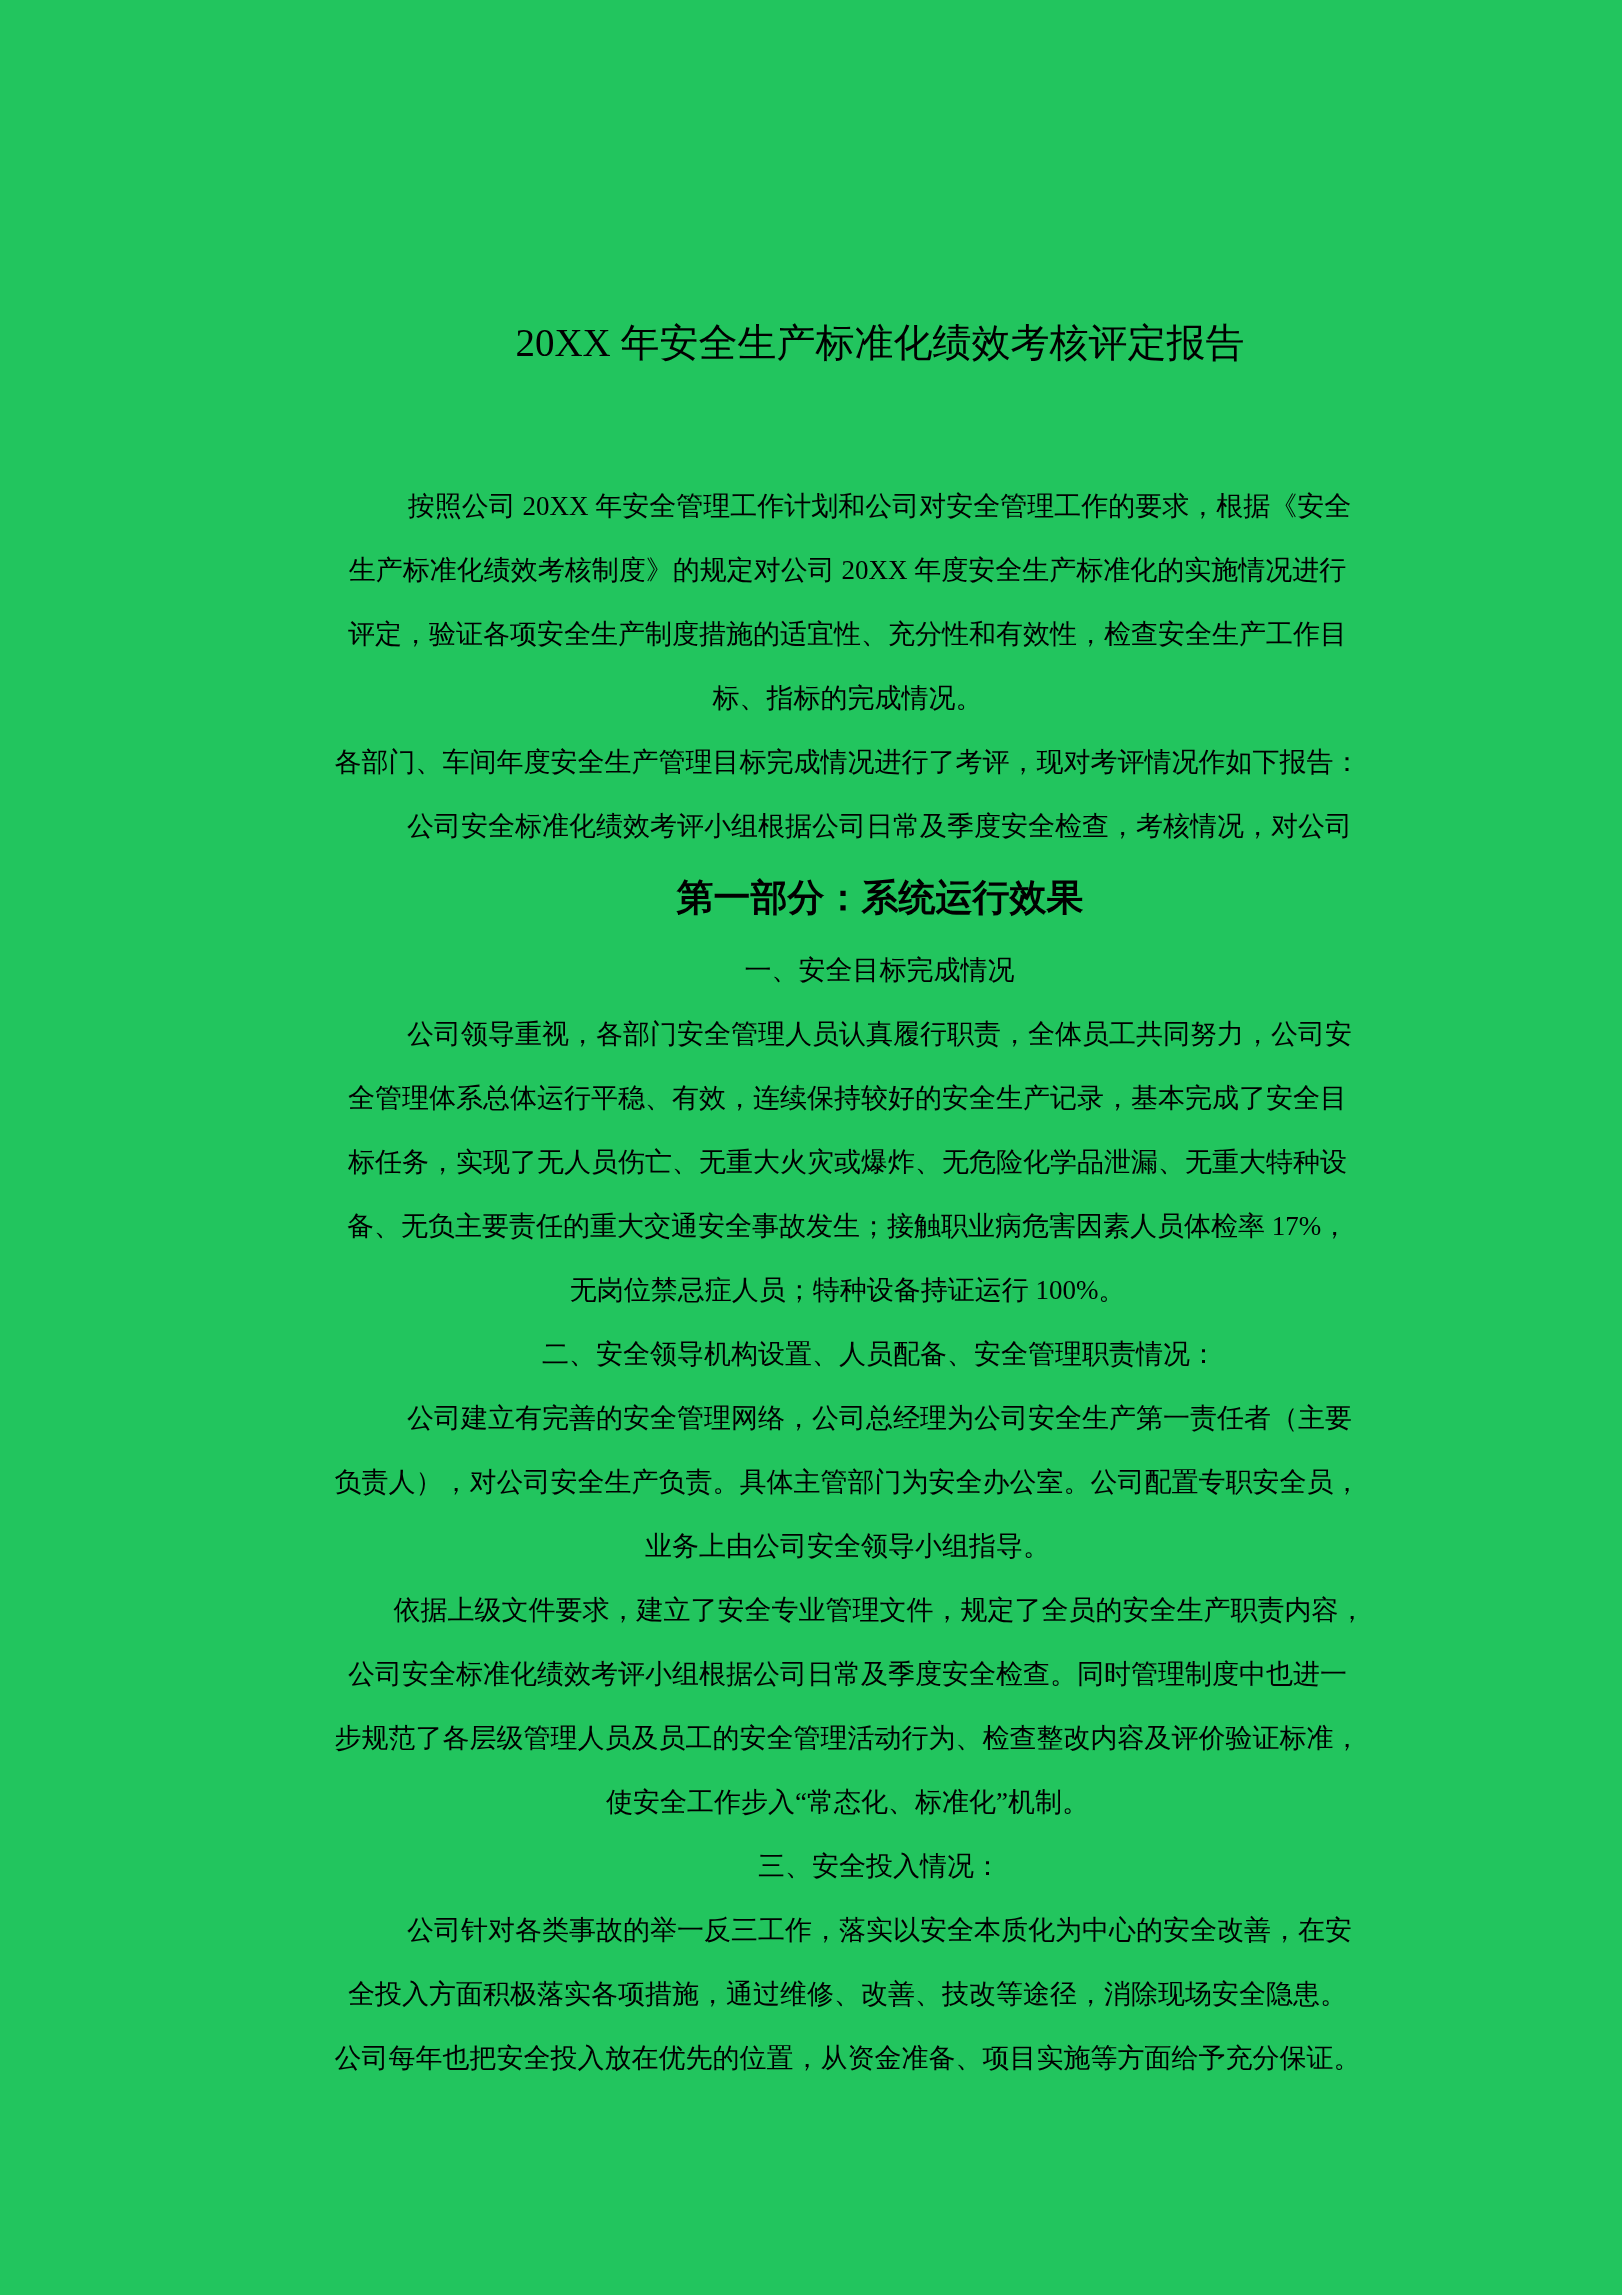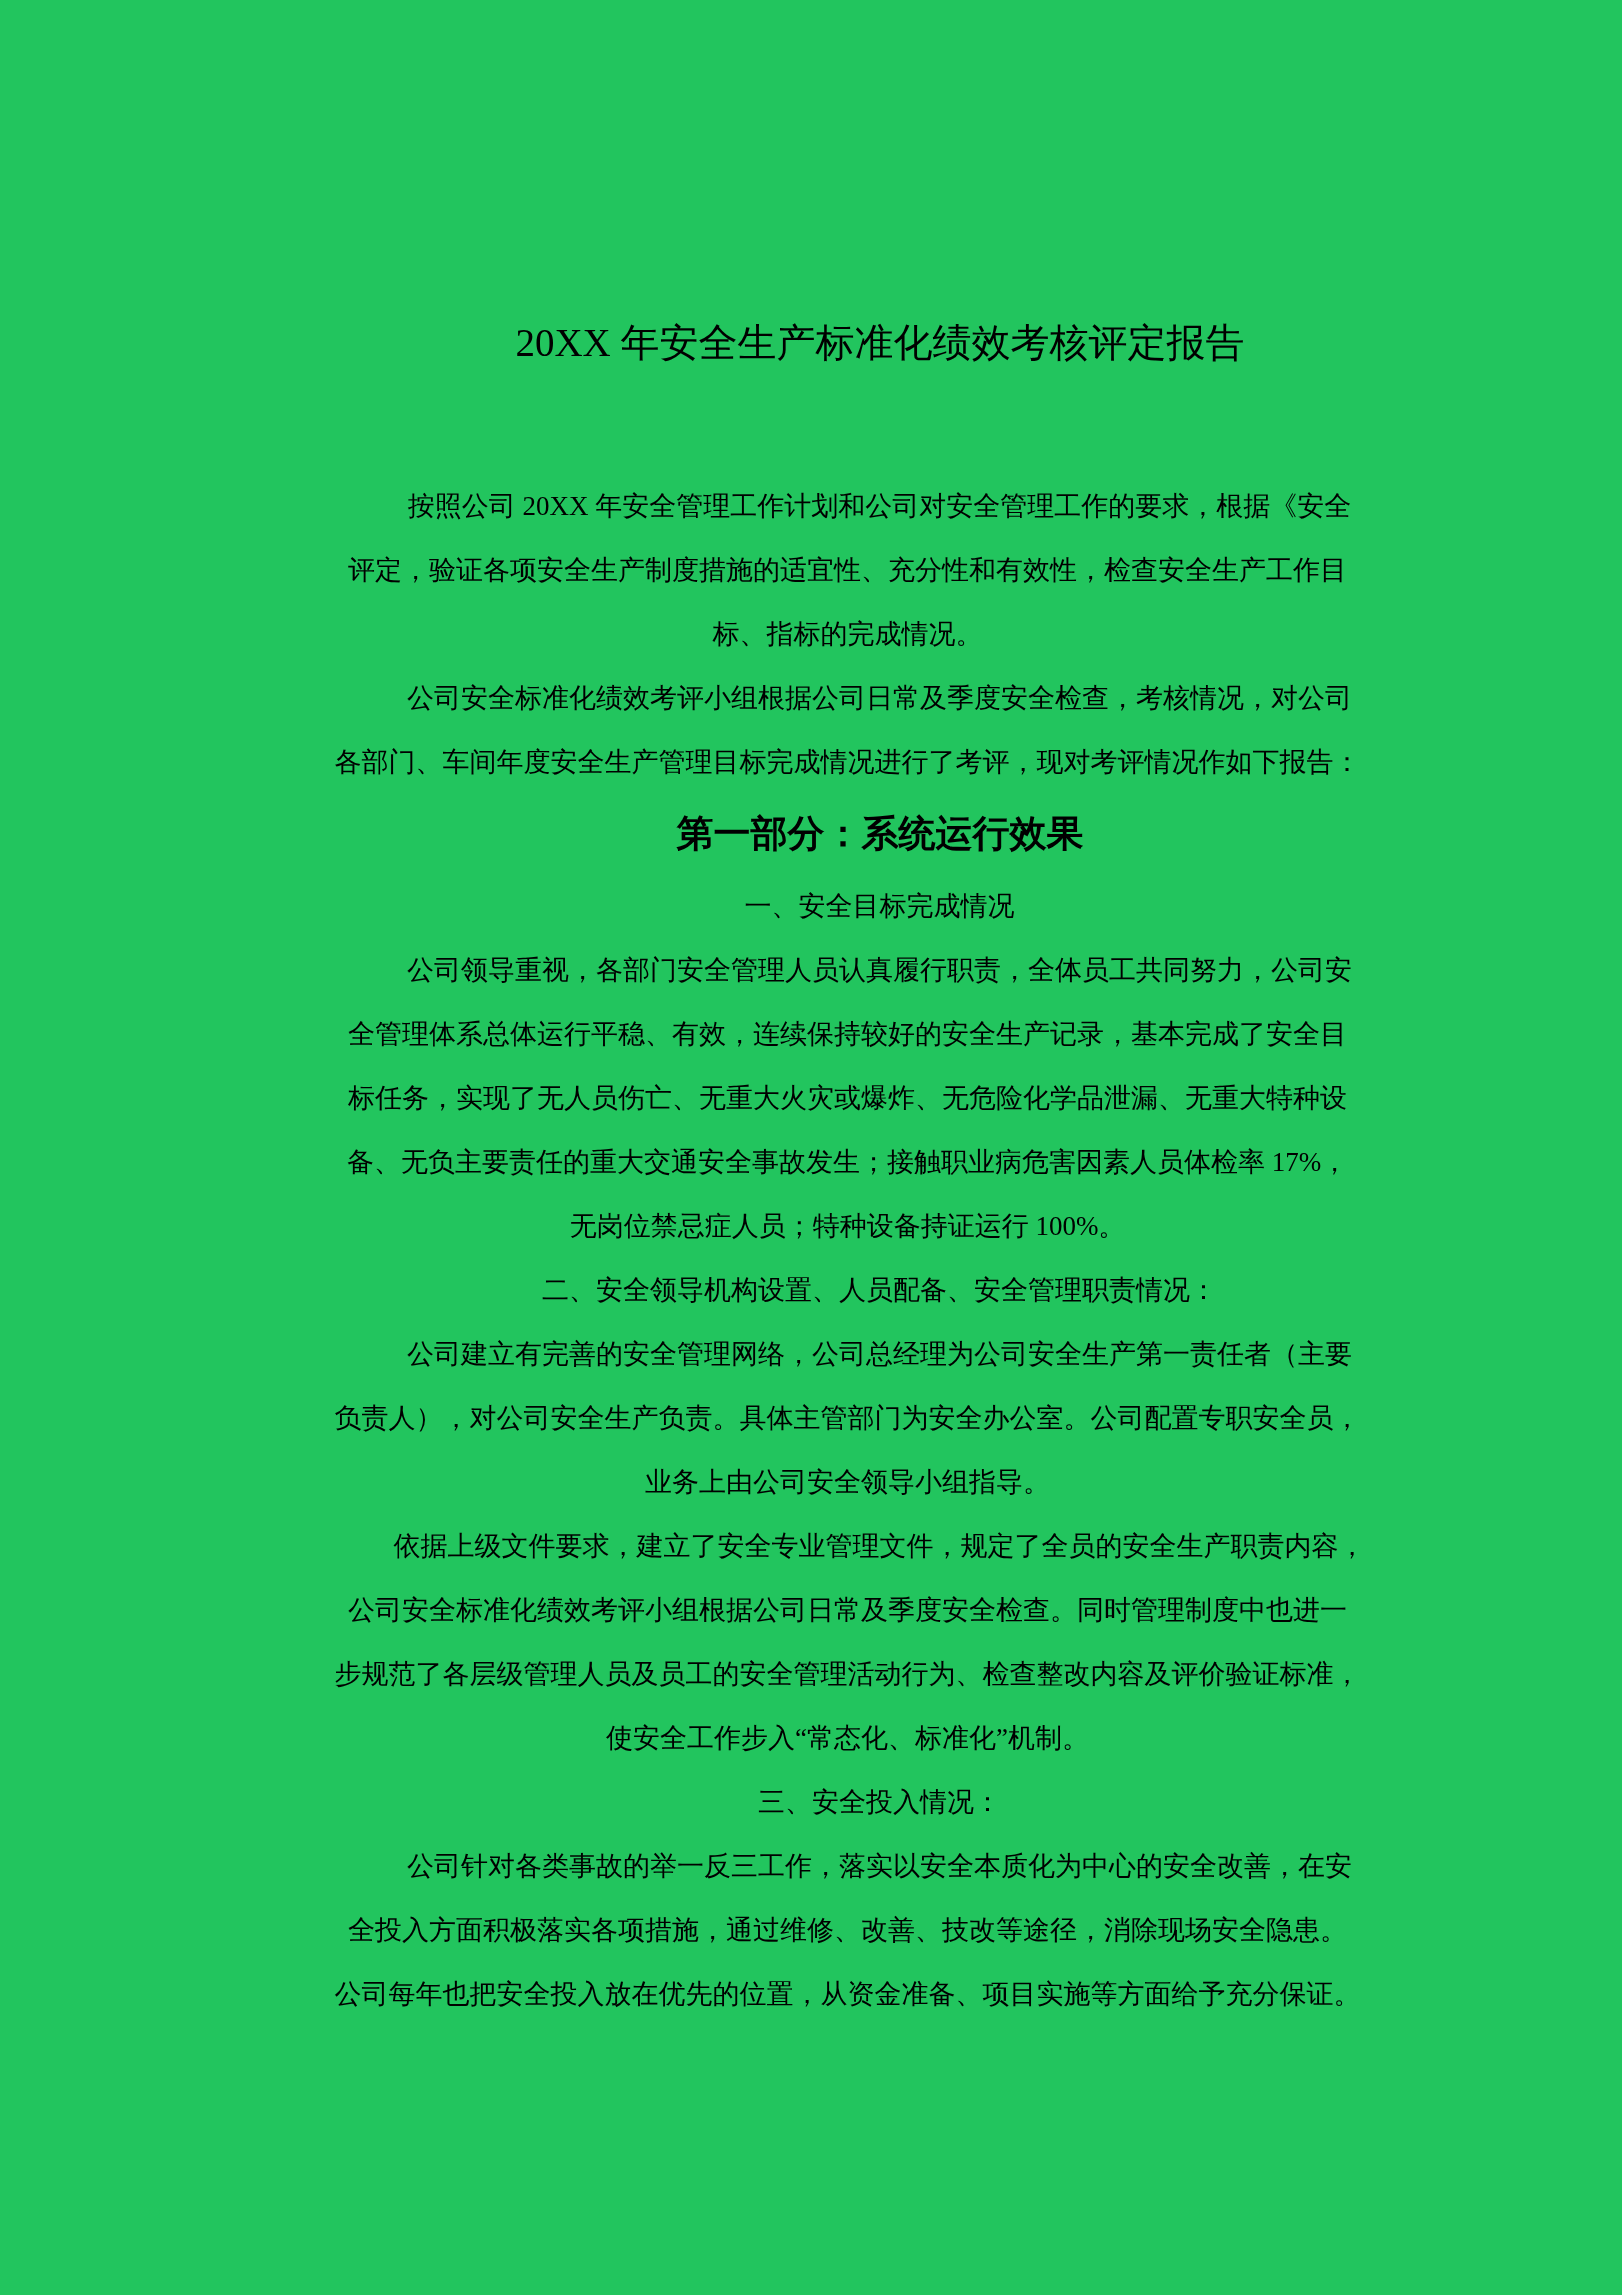--- a/index.html
+++ b/index.html
@@ -55,24 +55,25 @@
     white-space: nowrap;
   }
 </style>
 </head>
 <body>
 
 <div class="page">
   <div class="doc-title">20XX 年安全生产标准化绩效考核评定报告</div>
   <div class="content">
       <div class="line indent">按照公司 20XX 年安全管理工作计划和公司对安全管理工作的要求，根据《安全</div>
+      <div class="line">生产标准化绩效考核制度》的规定对公司 20XX 年度安全生产标准化的实施情况进行</div>
       <div class="line">评定，验证各项安全生产制度措施的适宜性、充分性和有效性，检查安全生产工作目</div>
       <div class="line">标、指标的完成情况。</div>
+      <div class="line">各部门、车间年度安全生产管理目标完成情况进行了考评，现对考评情况作如下报告：</div>
       <div class="line indent">公司安全标准化绩效考评小组根据公司日常及季度安全检查，考核情况，对公司</div>
-      <div class="line">各部门、车间年度安全生产管理目标完成情况进行了考评，现对考评情况作如下报告：</div>
       <div class="heading">第一部分：系统运行效果</div>
       <div class="line indent">一、安全目标完成情况</div>
       <div class="line indent">公司领导重视，各部门安全管理人员认真履行职责，全体员工共同努力，公司安</div>
       <div class="line">全管理体系总体运行平稳、有效，连续保持较好的安全生产记录，基本完成了安全目</div>
       <div class="line">标任务，实现了无人员伤亡、无重大火灾或爆炸、无危险化学品泄漏、无重大特种设</div>
       <div class="line">备、无负主要责任的重大交通安全事故发生；接触职业病危害因素人员体检率 17%，</div>
       <div class="line">无岗位禁忌症人员；特种设备持证运行 100%。</div>
       <div class="line indent">二、安全领导机构设置、人员配备、安全管理职责情况：</div>
       <div class="line indent">公司建立有完善的安全管理网络，公司总经理为公司安全生产第一责任者（主要</div>
       <div class="line">负责人），对公司安全生产负责。具体主管部门为安全办公室。公司配置专职安全员，</div>

